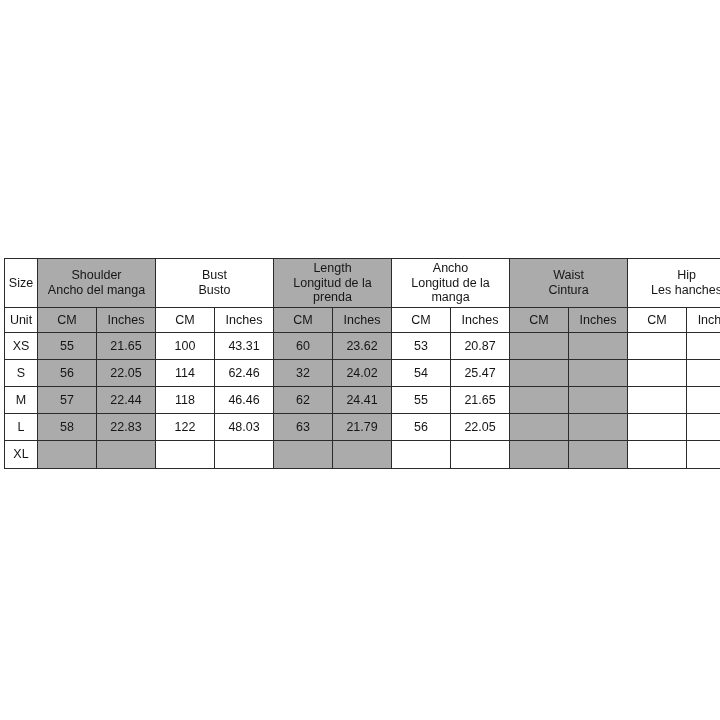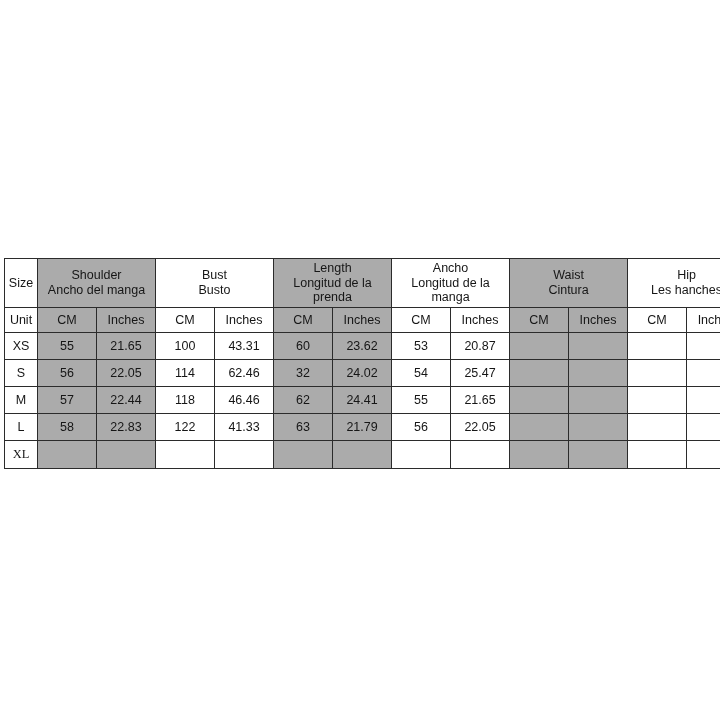--- a/index.html
+++ b/index.html
@@ -59,21 +59,20 @@
     font-size: 12.5px;
   }
   tr.unit td {
     height: 22px;
   }
   tr.data td {
     height: 24px;
   }
   tr.data.empty td {
     height: 25px;
-    font-family: Liberation Serif, serif;
   }
 
   .grp-en { display: block; }
   .grp-loc { display: block; }
 </style>
 </head>
 <body>
 
 <div id="chart-wrap">
   <table class="size-chart">
@@ -198,21 +197,21 @@
         <td class="sh"></td>
         <td></td>
         <td></td>
       </tr>
 
       <tr class="data">
         <td>L</td>
         <td class="sh">58</td>
         <td class="sh">22.83</td>
         <td>122</td>
-        <td>41.33</td>
+        <td>48.03</td>
         <td class="sh">63</td>
         <td class="sh">21.79</td>
         <td>56</td>
         <td>22.05</td>
         <td class="sh"></td>
         <td class="sh"></td>
         <td></td>
         <td></td>
       </tr>
 

